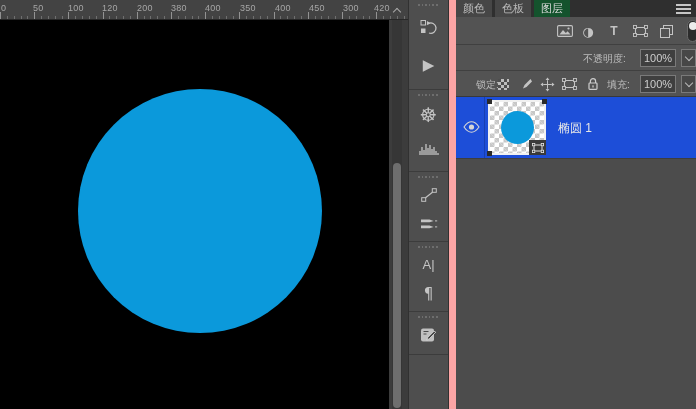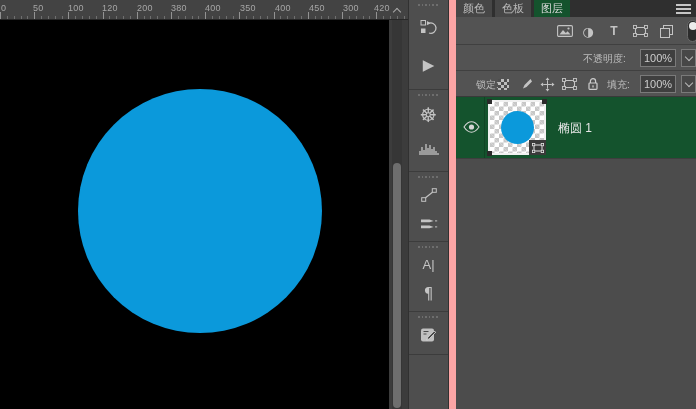--- a/index.html
+++ b/index.html
@@ -66,21 +66,21 @@
 
   #lock-row{top:71px;height:26px;border-bottom:1px solid #393939}
   .lic{position:absolute;top:6px;width:17px;height:14px;display:flex;align-items:center;justify-content:center;cursor:pointer}
   .checker{width:11px;height:11px;background-color:#4e4e4e;
     background-image:linear-gradient(45deg,#bdbdbd 25%,transparent 25%,transparent 75%,#bdbdbd 75%),
                      linear-gradient(45deg,#bdbdbd 25%,transparent 25%,transparent 75%,#bdbdbd 75%);
     background-size:6px 6px;background-position:0 0,3px 3px}
 
   #layerlist{position:absolute;left:0;top:97px;width:100%;height:312px;background:#4c4c4c}
   .lrow{position:relative;height:62px;border-bottom:1px solid #3e3e3e;background:#565656;cursor:pointer}
-  .lrow.sel{background:#14532d}
+  .lrow.sel{background:#1d4ed8}
   .lrow::after{content:"";position:absolute;left:28px;top:0;bottom:0;width:1px;background:rgba(0,0,0,.18)}
   .eye{position:absolute;left:7px;top:50%;transform:translateY(-50%);cursor:pointer}
   .thumb{position:absolute;left:32px;top:3px;width:58px;height:55px;cursor:pointer}
   .t-shape{border:2px solid #f1f1f1;background-color:#fff;
     background-image:linear-gradient(45deg,#c7c7c7 25%,transparent 25%,transparent 75%,#c7c7c7 75%),
                      linear-gradient(45deg,#c7c7c7 25%,transparent 25%,transparent 75%,#c7c7c7 75%);
     background-size:9px 9px;background-position:0 0,4.5px 4.5px}
   .mini-circle{position:absolute;left:50%;top:50%;width:33px;height:33px;margin:-16.5px 0 0 -16.5px;border-radius:50%;display:block}
   .cm{position:absolute;width:5px;height:5px;background:#2a2a2a}
   .cm.tl{left:-3px;top:-3px}.cm.tr{right:-3px;top:-3px}.cm.bl{left:-3px;bottom:-3px}

